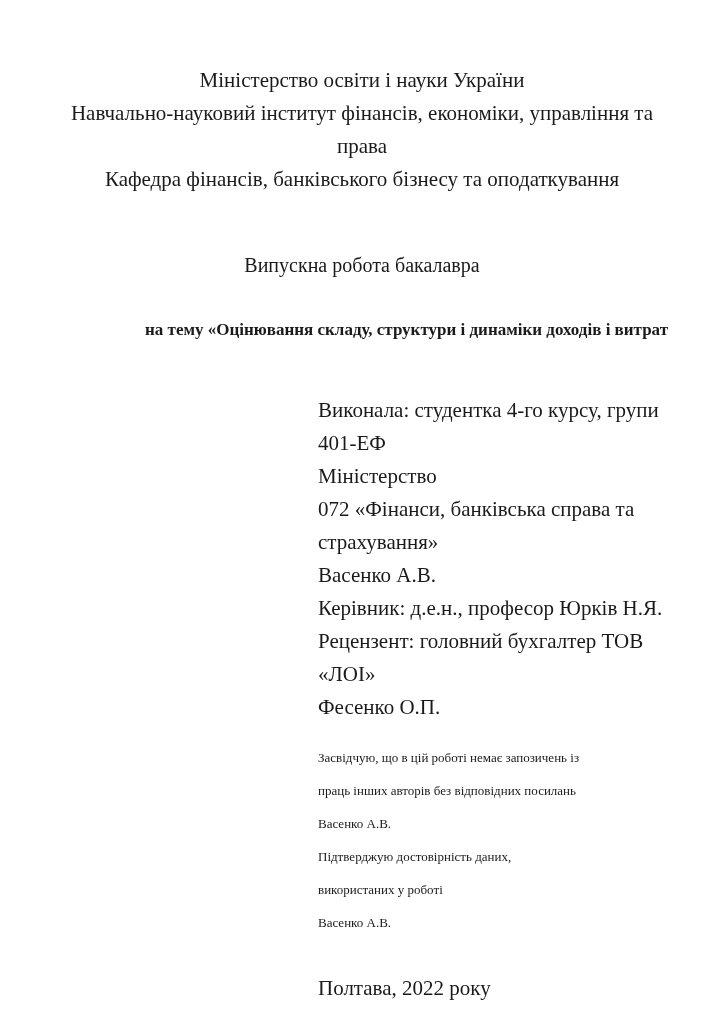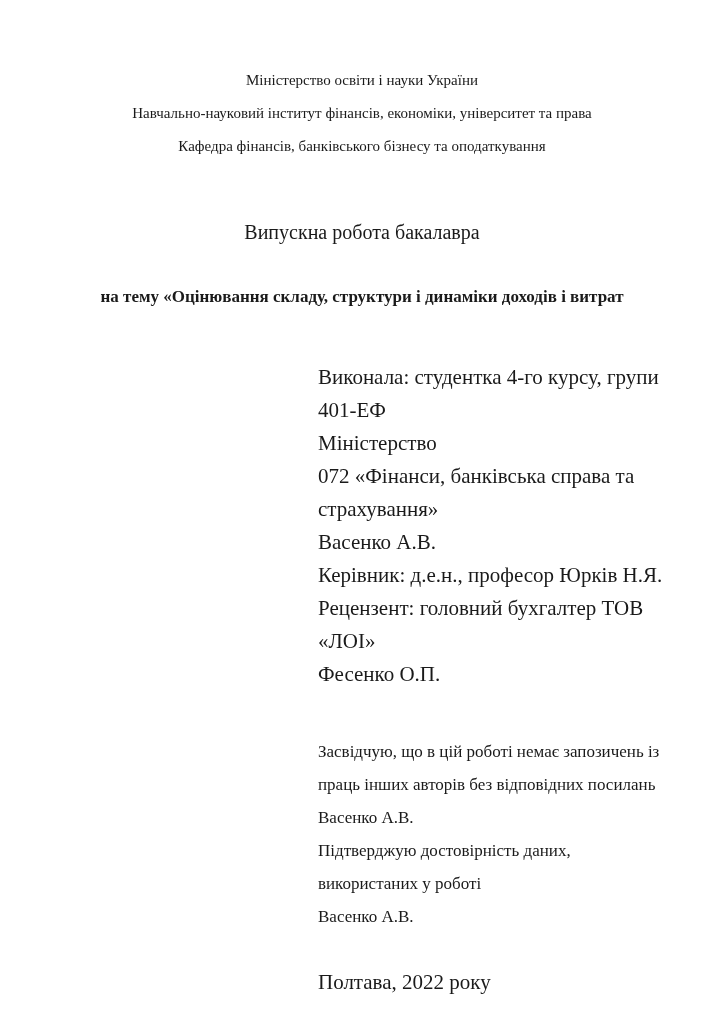--- a/index.html
+++ b/index.html
@@ -13,65 +13,65 @@
     overflow: hidden;
   }
   .page {
     width: 724px;
     height: 1024px;
     background: #ffffff;
     padding: 64px 56px 0 56px;
   }
   .header-block {
     text-align: center;
-    font-size: 15px;
+    font-size: 21px;
     line-height: 33px;
   }
   .title-block {
     margin-top: 53px;
     text-align: center;
     font-size: 20px;
     font-weight: normal;
     line-height: 33px;
   }
   .topic-block {
     margin-top: 30px;
-    text-align: center;
+    text-align: right;
     font-size: 17px;
     font-weight: bold;
     line-height: 36px;
   }
   .attribution-block {
     margin-top: 46px;
     margin-left: 262px;
     font-size: 21px;
     line-height: 33px;
   }
   .declaration-block {
-    margin-top: 44px;
+    margin-top: 17px;
     margin-left: 262px;
-    font-size: 17px;
+    font-size: 13px;
     line-height: 33px;
     font-family: Liberation Serif, serif;
   }
   .footer-block {
     margin-top: 33px;
     margin-left: 262px;
     font-size: 21px;
     line-height: 33px;
   }
 </style>
 </head>
 <body>
 
 <div class="page">
 
   <div class="header-block">
     <div>Міністерство освіти і науки України</div>
-    <div>Навчально-науковий інститут фінансів, економіки, університет та права</div>
+    <div>Навчально-науковий інститут фінансів, економіки, управління та права</div>
     <div>Кафедра фінансів, банківського бізнесу та оподаткування</div>
   </div>
 
   <div class="title-block">Випускна робота бакалавра</div>
 
   <div class="topic-block">
     <div>на тему «Оцінювання складу, структури і динаміки доходів і витрат</div>
   </div>
 
   <div class="attribution-block">

